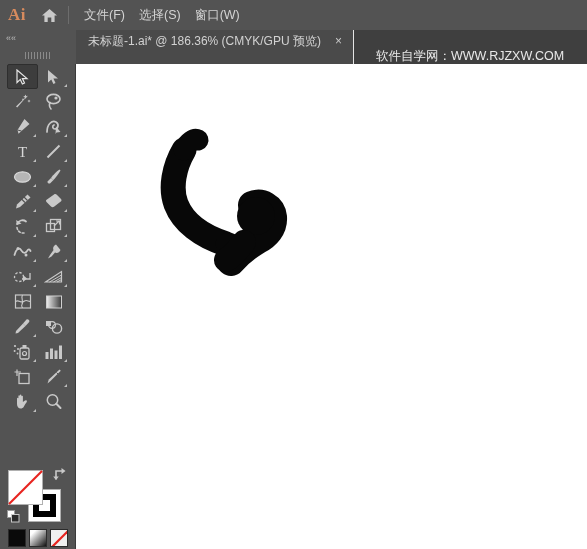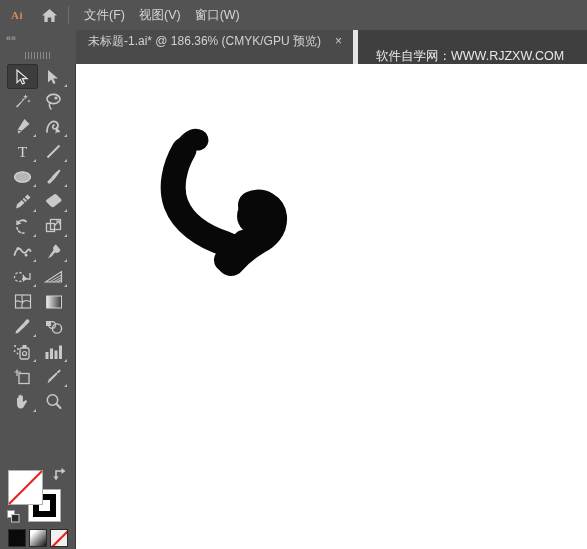--- a/index.html
+++ b/index.html
@@ -12,21 +12,21 @@
   #app { position: relative; width: 587px; height: 549px; }
 
   
   .menubar {
     position: absolute; left: 0; top: 0; width: 587px; height: 30px;
     background: #535353;
     display: flex; align-items: center;
   }
   .ai-logo {
     width: 34px; text-align: center;
-    color: #d78b5e; font-size: 11px; font-weight: bold;
+    color: #d78b5e; font-size: 17px; font-weight: bold;
     letter-spacing: .5px; line-height: 30px;
     font-family: "Liberation Serif", serif;
   }
   .home-icon { width: 30px; display: flex; align-items: center; justify-content: center; }
   .menu-sep {
     width: 1px; height: 18px; background: #6d6d6d; margin: 0 8px 0 4px;
   }
   .menu-items { display: flex; align-items: center; }
   .menu-item {
     color: #d4d4d4; font-size: 12.5px; padding: 4px 7px;
@@ -50,21 +50,21 @@
   }
   .grip-dots {
     width: 26px; height: 7px;
     background-image: repeating-linear-gradient(to right, #8a8a8a 0 1px, transparent 1px 3px);
   }
   .doc-tab {
     position: absolute; left: 76px; top: 0; height: 34px;
     background: #4a4a4a;
     display: flex; align-items: center;
     padding: 0 0 12px 12px;
-    border-right: 5px solid #e5e5e5;
+    border-right: 1px solid #e5e5e5;
   }
   .doc-tab-title { color: #d2d2d2; font-size: 12px; white-space: nowrap; }
   .doc-tab-close {
     color: #c8c8c8; font-size: 12px; padding: 0 11px 0 14px; cursor: pointer;
   }
   .watermark {
     position: absolute; left: 362px; top: 0; height: 52px;
     display: flex; align-items: center; padding-left: 14px;
     color: #e8e8e8; font-size: 12.5px; white-space: nowrap;
   }
@@ -146,21 +146,21 @@
   <div class="menubar">
     <div class="ai-logo">Ai</div>
     <div class="home-icon">
       <svg width="17" height="15" viewBox="0 0 17 15">
         <path d="M8.5 1 L16 7.6 L13.6 7.6 L13.6 14 L10.3 14 L10.3 9.4 L6.7 9.4 L6.7 14 L3.4 14 L3.4 7.6 L1 7.6 Z" fill="#c9c9c9"></path>
       </svg>
     </div>
     <div class="menu-sep"></div>
     <div class="menu-items">
       <div class="menu-item">文件(F)</div>
-      <div class="menu-item">视图(V)</div>
+      <div class="menu-item">选择(S)</div>
       <div class="menu-item">窗口(W)</div>
     </div>
   </div>
 
   <div class="tabbar">
     <div class="collapse-btn">««</div>
     <div class="tool-grip">
       <div class="grip-dots"></div>
     </div>
     <div class="doc-tab">

